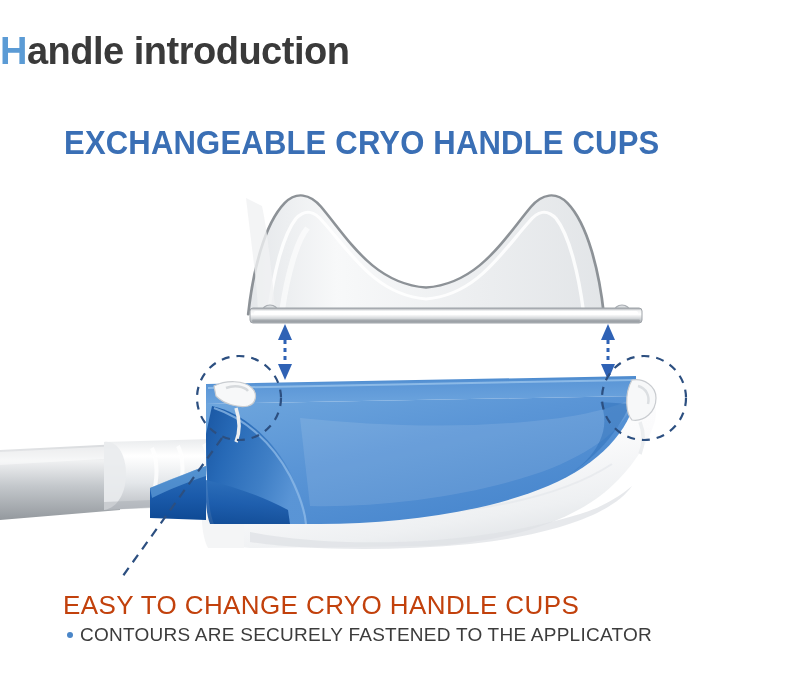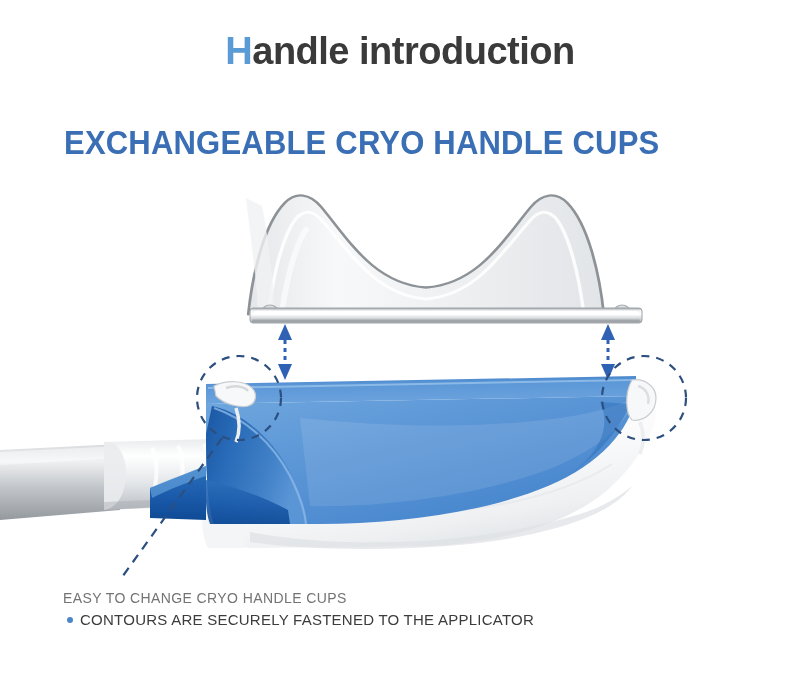--- a/index.html
+++ b/index.html
@@ -21,21 +21,21 @@
     inset: 0;
     background: #ffffff;
   }
 
   
   .page-title {
     position: absolute;
     top: 30px;
     left: 0;
     width: 800px;
-    text-align: center;
+    text-align: left;
     font-size: 38px;
     font-weight: bold;
     letter-spacing: -0.5px;
     color: #3a3a3a;
     white-space: nowrap;
   }
   .page-title .accent { color: #5b9bd5; }
 
   
   .headline {
@@ -63,36 +63,36 @@
   .illustration svg { display: block; }
 
   
   .caption {
     position: absolute;
     left: 63px;
     top: 590px;
     width: 520px;
   }
   .caption-heading {
-    font-size: 14px;
+    font-size: 26px;
     font-weight: normal;
-    color: #737373;
+    color: #c2410c;
     letter-spacing: 0.4px;
     white-space: nowrap;
     margin: 0 0 4px 0;
   }
   .bullet-list {
     list-style: none;
     margin: 0;
     padding: 0;
   }
   .bullet-item {
     display: flex;
     align-items: center;
-    font-size: 15px;
+    font-size: 19px;
     color: #3c3c3c;
     letter-spacing: 0.25px;
     line-height: 19px;
     white-space: nowrap;
     text-align: right;
   }
   .bullet-dot {
     width: 6px;
     height: 6px;
     border-radius: 50%;

